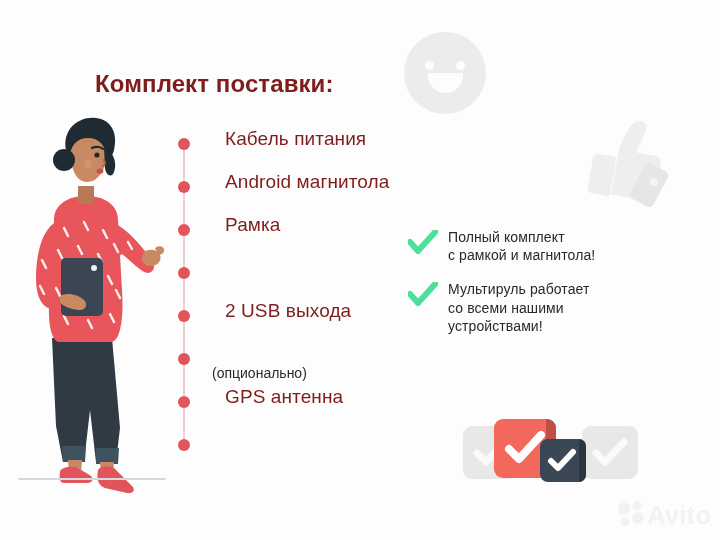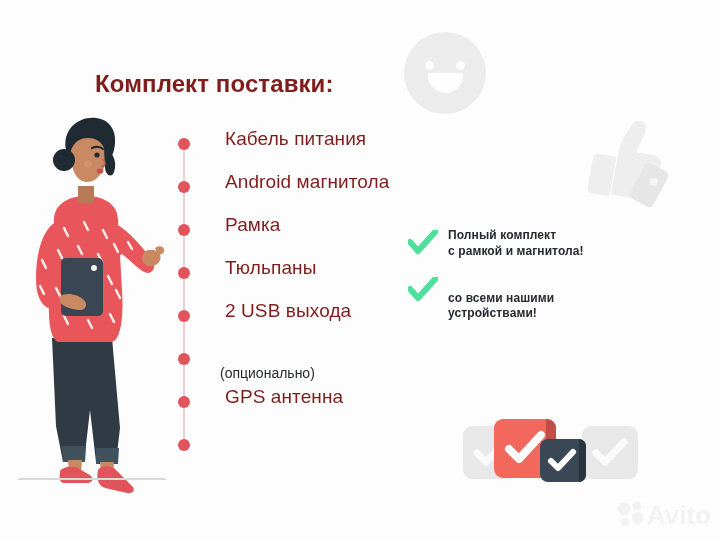--- a/index.html
+++ b/index.html
@@ -42,30 +42,30 @@
   .item{position:relative;height:43px;}
   .item .dot{
     position:absolute;left:0;top:5px;width:12px;height:12px;border-radius:50%;
     background:#e2545c;
   }
   .item .txt{
     position:absolute;left:31px;top:-5px;
     font-size:19px;color:#7f1d1d;white-space:nowrap;letter-spacing:.1px;margin-left:16px;
   }
   .item .sub{
-    position:absolute;left:42px;top:17px;
+    position:absolute;left:34px;top:17px;
     font-size:14px;color:#26292f;white-space:nowrap;
   }
 
   
   .checks{position:absolute;left:408px;top:228px;width:295px;}
   .cstat{position:relative;margin-bottom:16px;}
   .cstat .tick{position:absolute;left:0;top:2px;width:30px;height:26px;}
   .cstat .ctext{
-    margin-left:40px;font-size:12px;font-weight:700;color:#26292f;
+    margin-left:40px;font-size:14px;font-weight:400;color:#26292f;
     line-height:1.30;letter-spacing:.1px;
   }
 
   
   .boxes{position:absolute;left:463px;top:418px;width:175px;height:65px;}
   .bx{position:absolute;border-radius:9px;}
   .bx.g1{left:0;top:8px;width:56px;height:53px;background:#e8e8e8;}
   .bx.g2{left:119px;top:8px;width:56px;height:53px;background:#e8e8e8;}
   .bx.red{left:31px;top:1px;width:62px;height:59px;background:#f2685d;}
   .bx.red .shade{position:absolute;right:0;top:0;width:10px;height:59px;background:#bf4f46;border-radius:0 9px 9px 0;}
@@ -118,21 +118,20 @@
     <div class="item">
       <span class="dot"></span>
       <span class="txt">Android магнитола</span>
     </div>
     <div class="item">
       <span class="dot"></span>
       <span class="txt">Рамка</span>
     </div>
     <div class="item">
       <span class="dot"></span>
-      <span class="txt">Тюльпаны</span>
     </div>
     <div class="item">
       <span class="dot"></span>
       <span class="txt">2 USB выхода</span>
     </div>
     <div class="item">
       <span class="dot"></span>
       <span class="sub">(опционально)</span>
     </div>
     <div class="item">
@@ -157,21 +156,21 @@
       </div>
     </div>
 
     <div class="cstat">
       <span class="tick">
         <svg viewBox="0 0 30 26" width="30" height="26">
           <path d="M2 12 L10 21 L28 1" fill="none" stroke="#4ce09b" stroke-width="6" stroke-linecap="round" stroke-linejoin="round"></path>
         </svg>
       </span>
       <div class="ctext">
-        <br>
+        <span>Мультируль работает</span><br>
         <span>со всеми нашими</span><br>
         <span>устройствами!</span>
       </div>
     </div>
   </div>
 
   <div class="boxes">
     <div class="bx g1">
       <svg viewBox="0 0 56 53" width="56" height="53">
         <path d="M14 27 L23 36 L42 16" fill="none" stroke="#fafafa" stroke-width="7" stroke-linecap="round" stroke-linejoin="round"></path>

